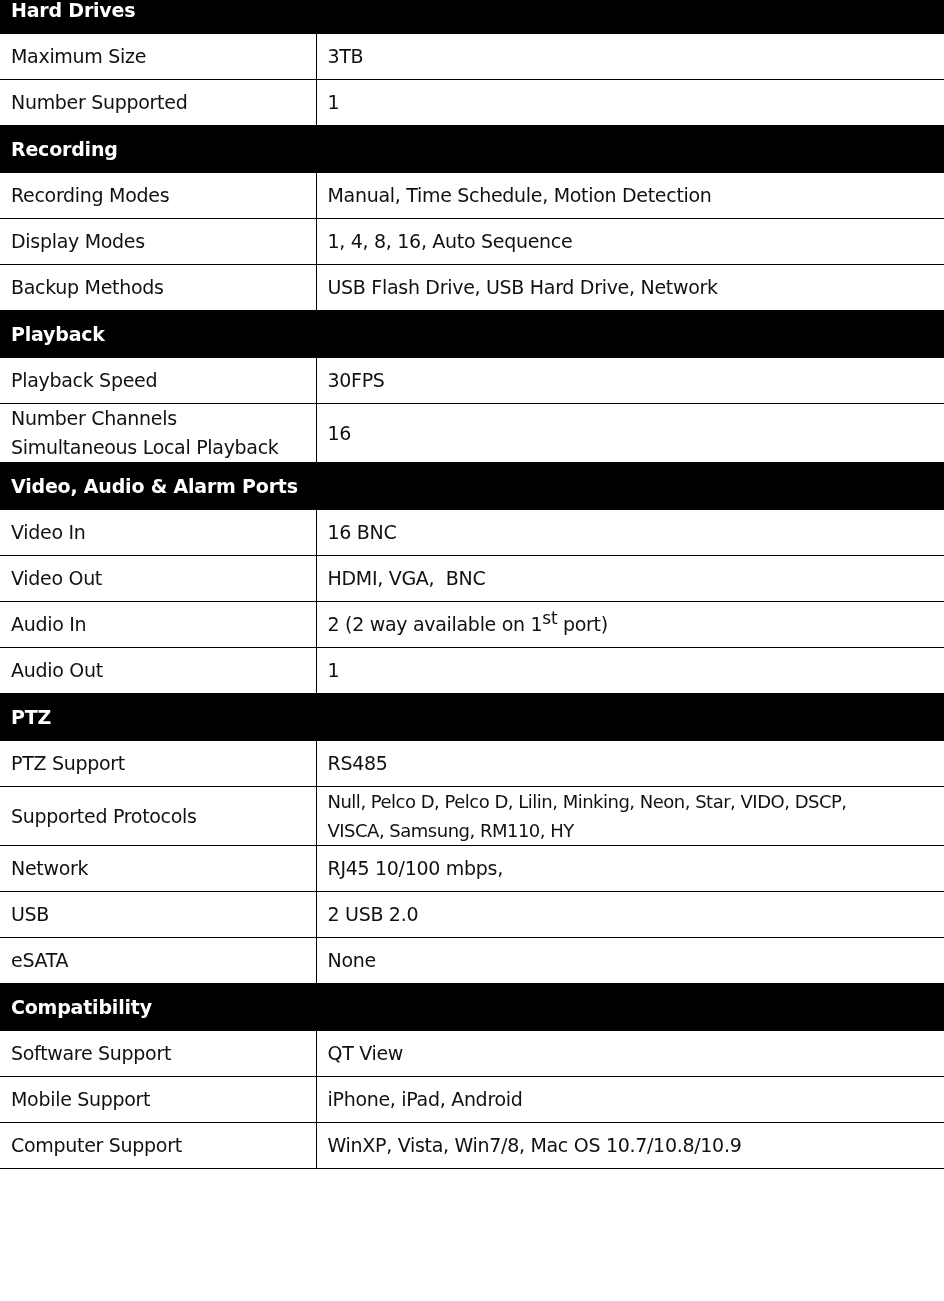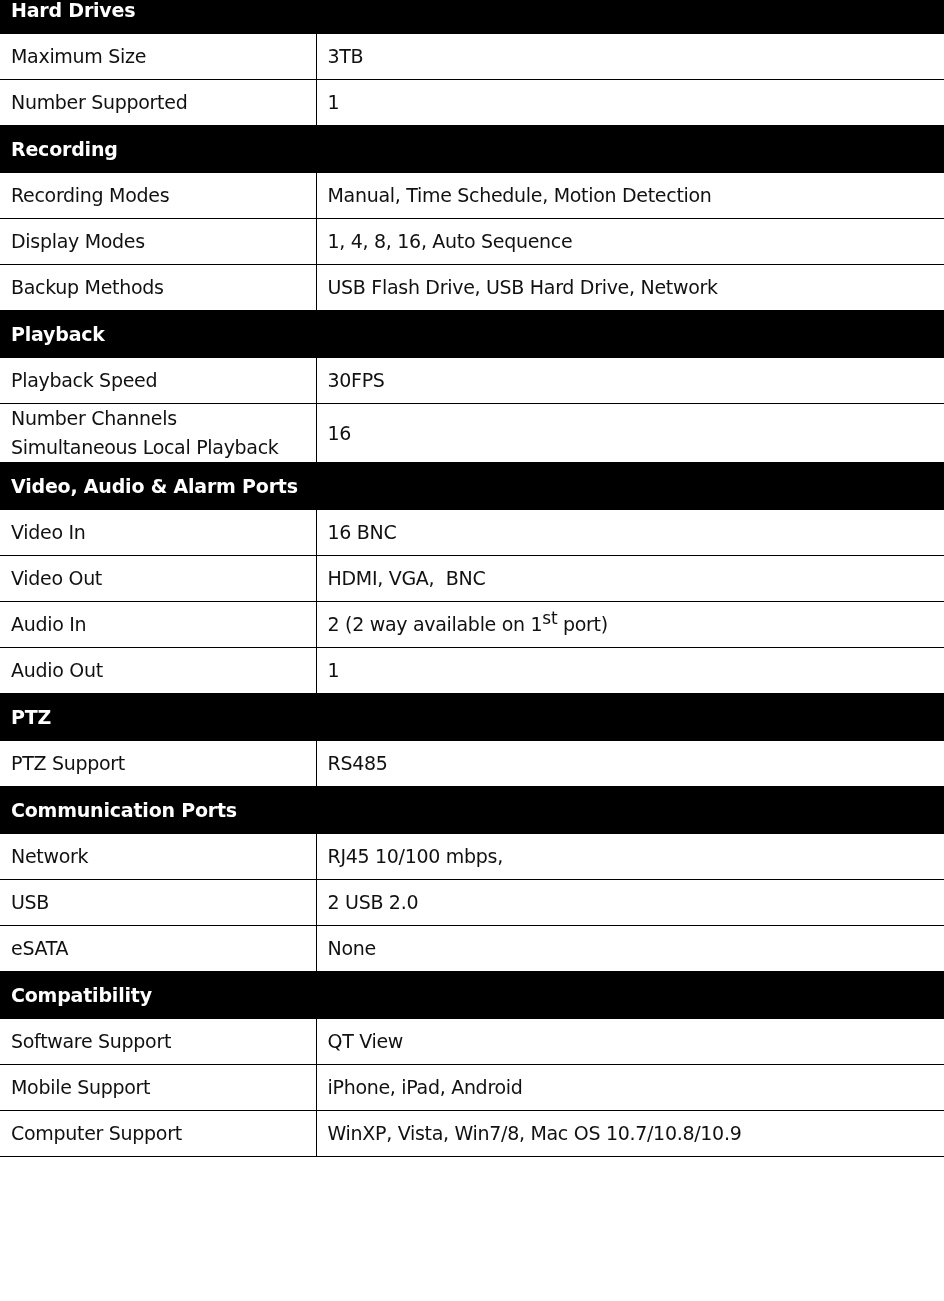--- a/index.html
+++ b/index.html
@@ -125,24 +125,25 @@
       <td class="value">1</td>
     </tr>
 
     <tr class="section">
       <td colspan="2">PTZ</td>
     </tr>
     <tr class="row">
       <td class="label">PTZ Support</td>
       <td class="value">RS485</td>
     </tr>
+    <tr class="row tall">
+      <td class="label">Supported Protocols</td>
+      <td class="value" style="font-size:18px; letter-spacing:-0.5px;"><span>Null, Pelco D, Pelco D, Lilin, Minking, Neon, Star, VIDO, DSCP,</span><br><span>VISCA, Samsung, RM110, HY</span></td>
+    </tr>
 
-    <tr class="section">
-      <td colspan="2">Communication Ports</td>
-    </tr>
     <tr class="row">
       <td class="label">Network</td>
       <td class="value">RJ45 10/100 mbps,</td>
     </tr>
     <tr class="row">
       <td class="label">USB</td>
       <td class="value">2 USB 2.0</td>
     </tr>
     <tr class="row">
       <td class="label">eSATA</td>

